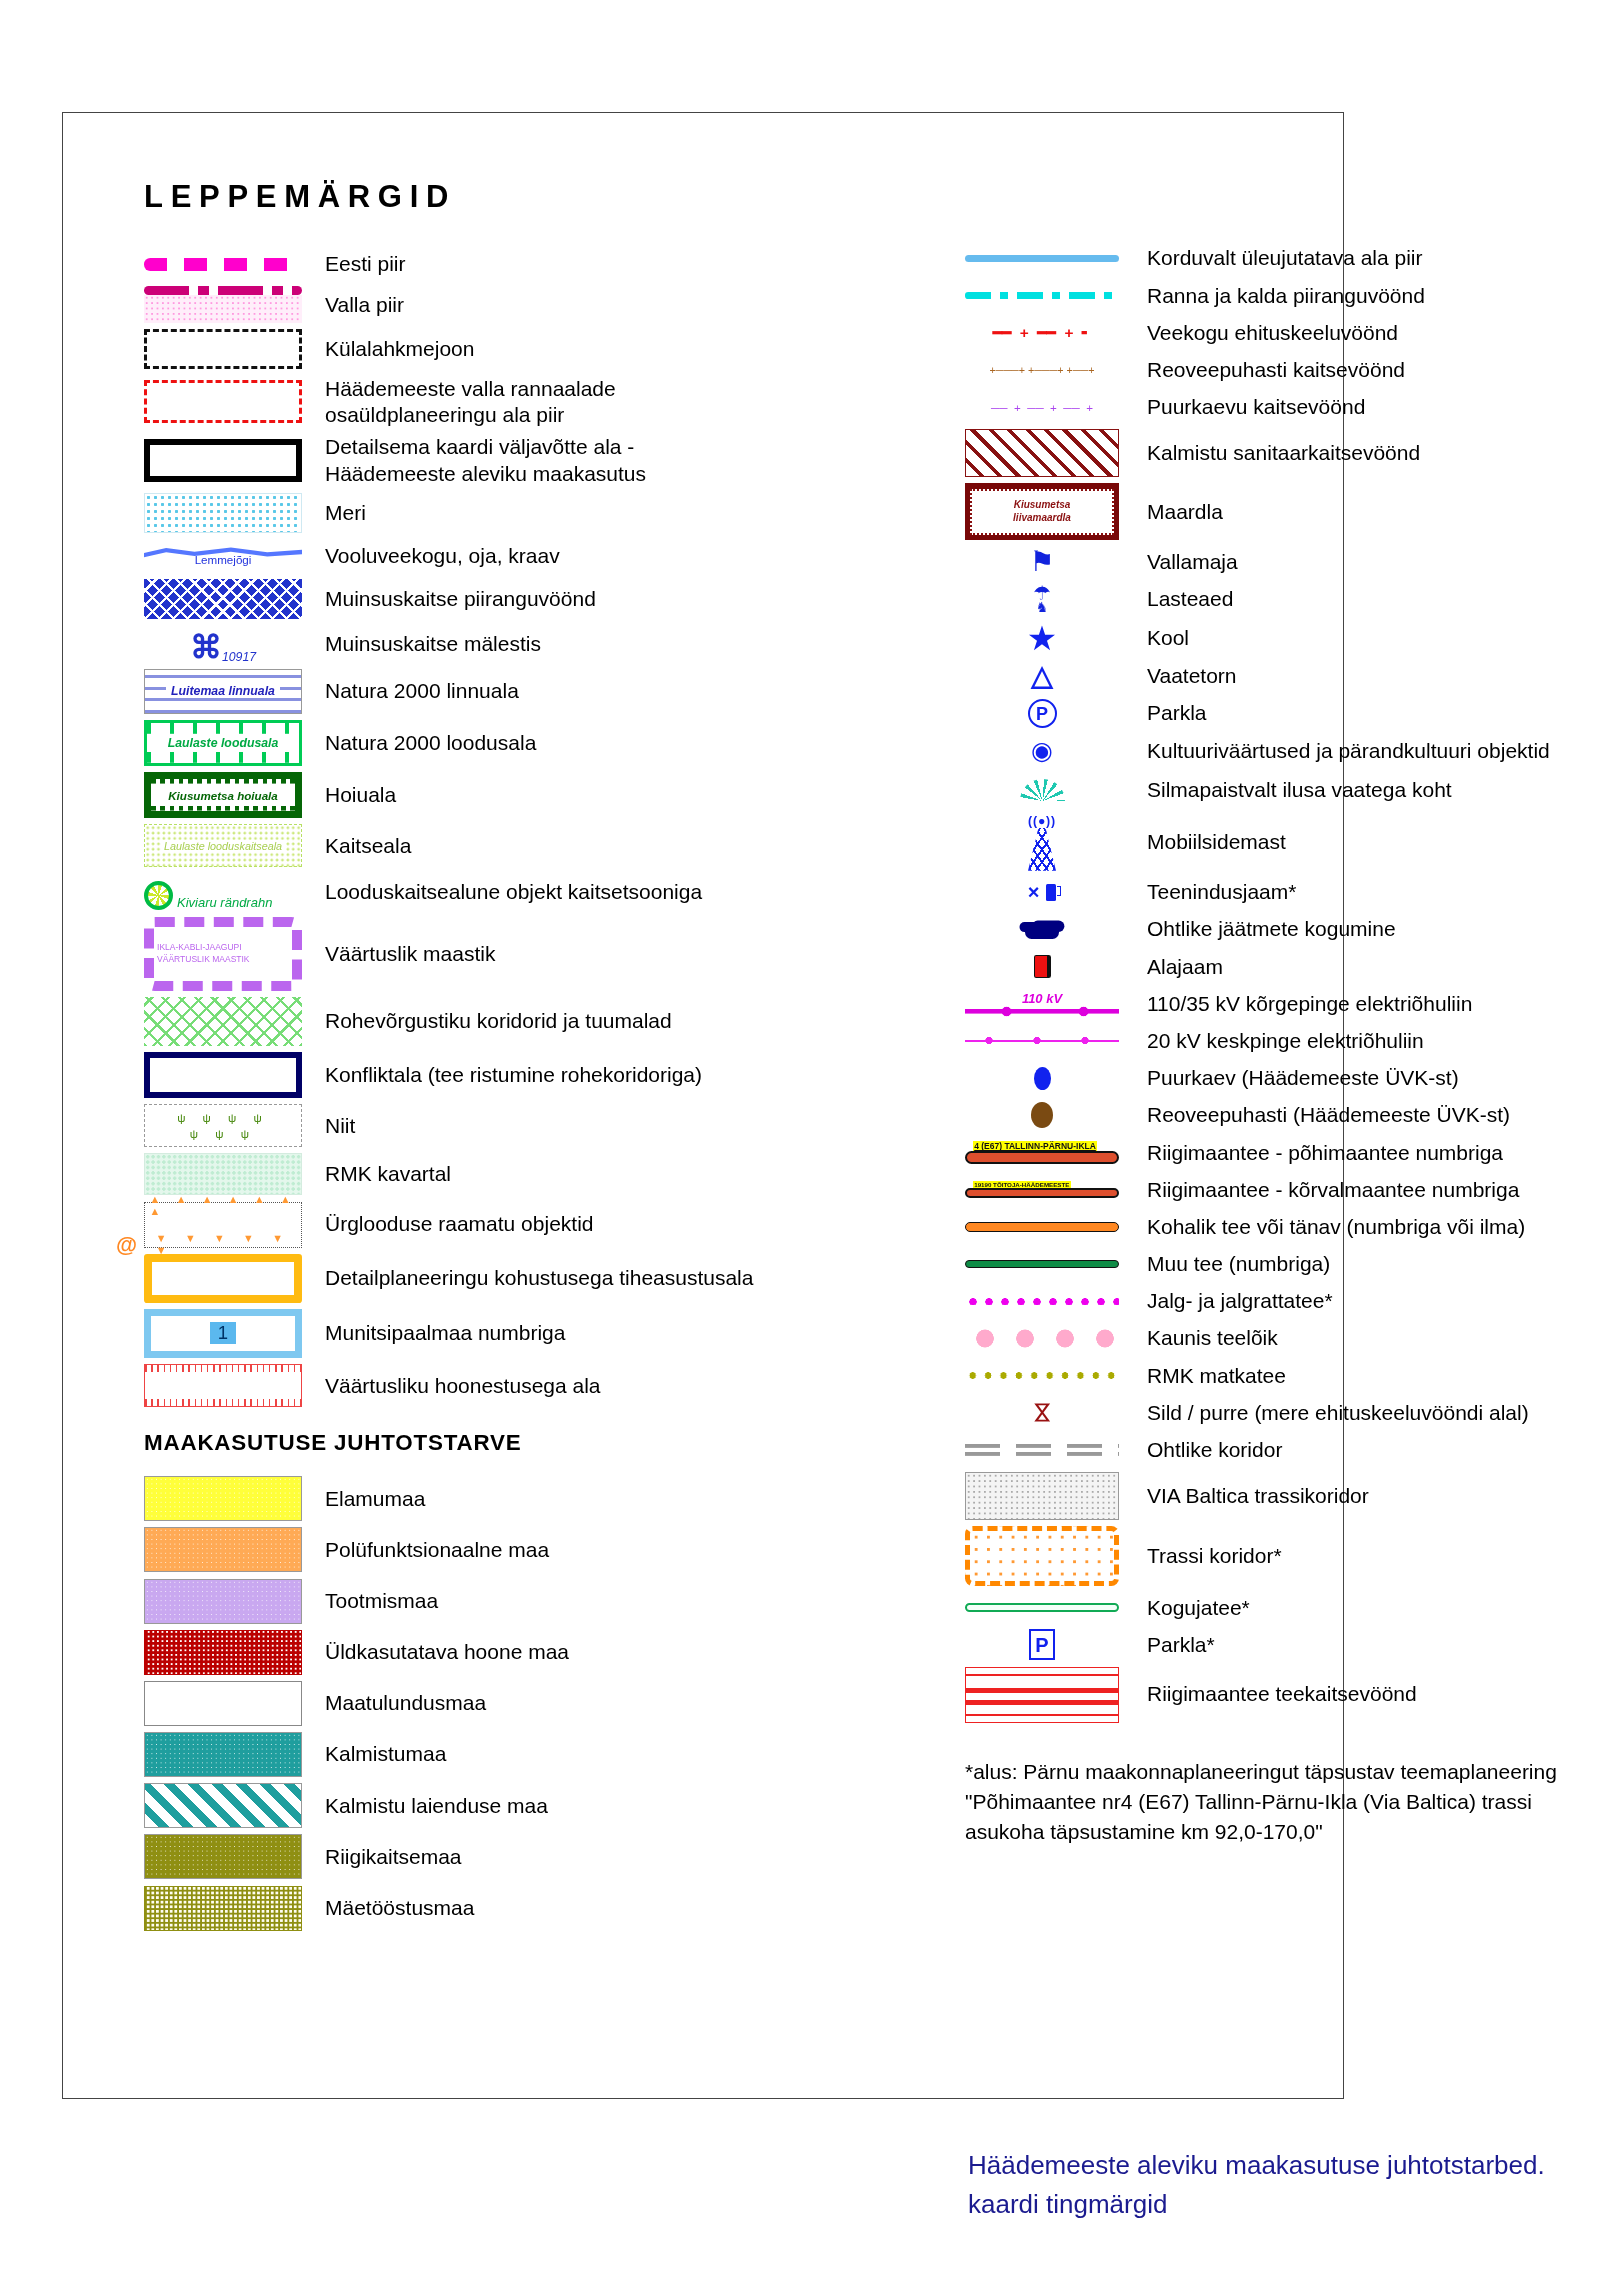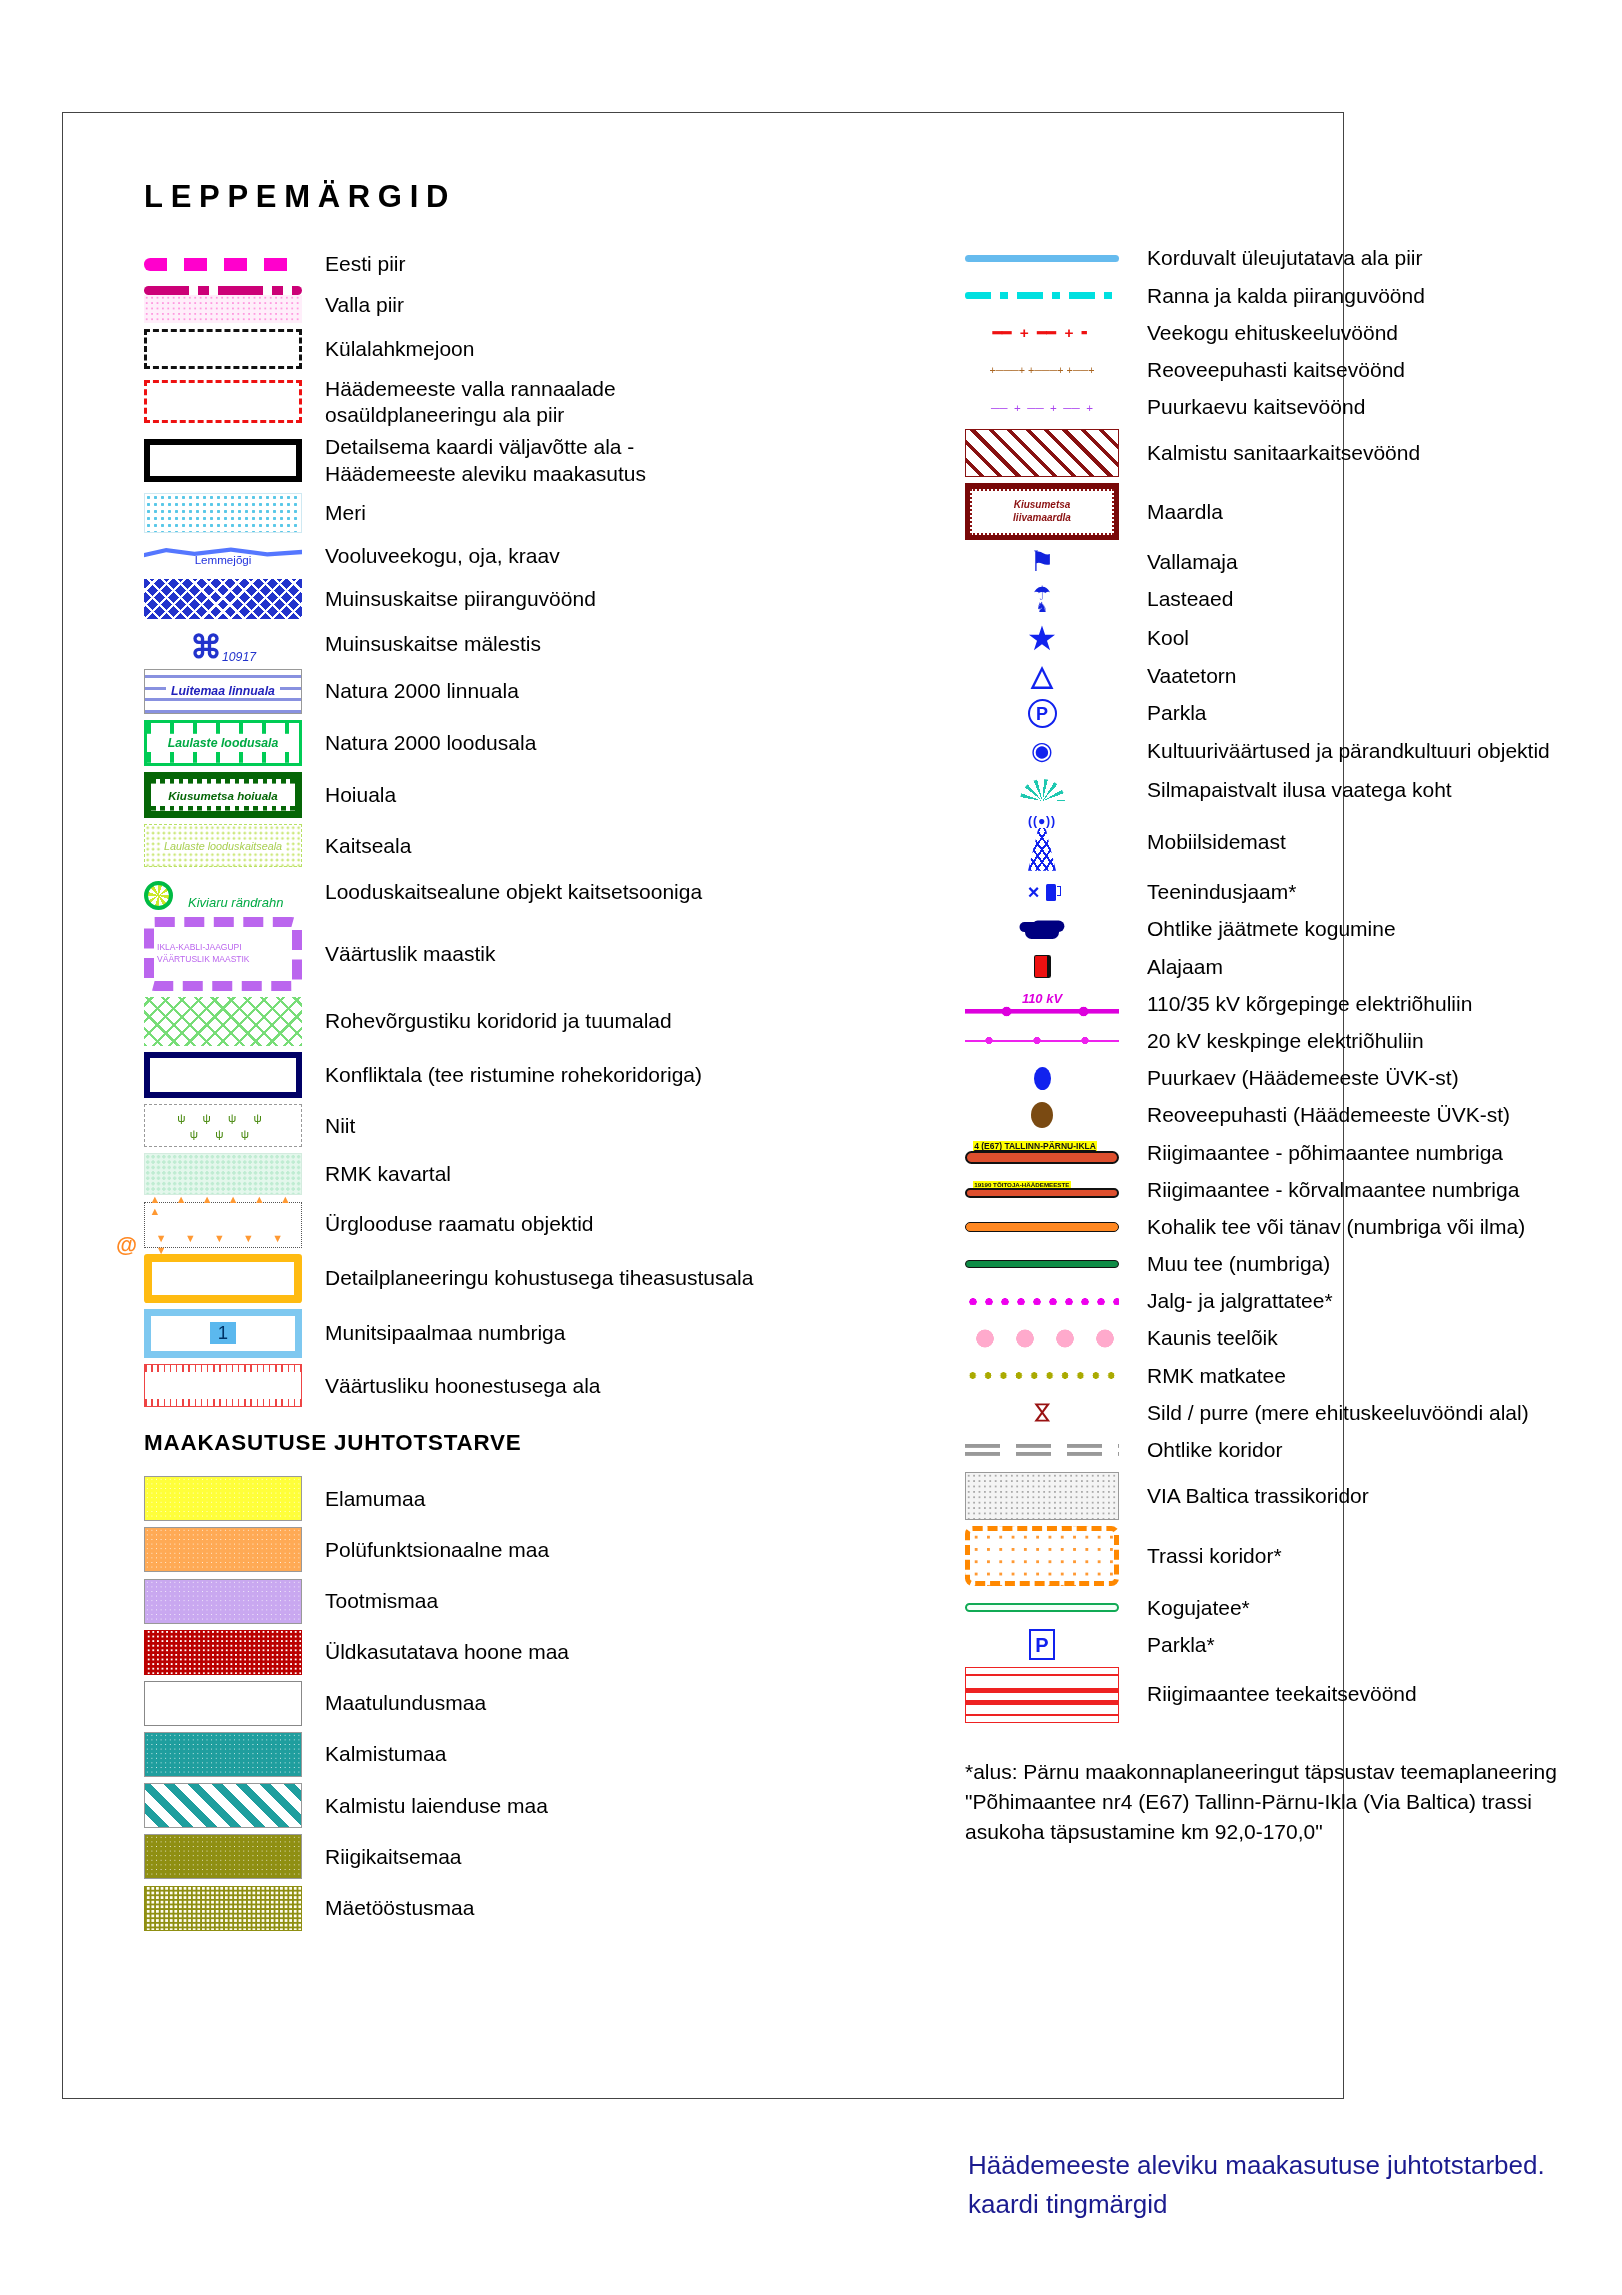--- a/index.html
+++ b/index.html
@@ -36,21 +36,21 @@
   .sym.linnuala{height:45px;border:0.8px solid #999;background:repeating-linear-gradient(0deg,#8891e0 0 3.1px,transparent 3.1px 11.6px);}
   .sym.linnuala .symtext{margin:auto;background:#fff;padding:0 4.6px;color:#2222bb;font-style:italic;font-weight:bold;font-size:12.3px;}
   .sym.loodusala{height:46px;border:3.9px solid #00cc55;background-image:repeating-linear-gradient(90deg,#00cc55 0 3.9px,transparent 3.9px 23px),repeating-linear-gradient(90deg,#00cc55 0 3.9px,transparent 3.9px 23px);background-size:100% 10.8px,100% 10.8px;background-position:top left,bottom left;background-repeat:no-repeat;}
   .sym.loodusala .symtext{margin:auto;color:#00aa44;font-style:italic;font-weight:bold;font-size:12.3px;background:#fff;padding:0 3.1px;}
   .sym.hoiuala{height:46px;border:7.7px solid #056606;background-image:repeating-linear-gradient(90deg,#056606 0 4.6px,transparent 4.6px 9.3px),repeating-linear-gradient(90deg,#056606 0 4.6px,transparent 4.6px 9.3px);background-size:100% 4.6px,100% 4.6px;background-position:top,bottom;background-repeat:no-repeat;}
   .sym.hoiuala .symtext{margin:auto;color:#056606;font-style:italic;font-weight:bold;font-size:11.6px;}
   .sym.kaitseala{height:43px;border:1.5px dashed #b8e064;background:radial-gradient(#cde87e 1.3px,transparent 1.5px);background-size:5.4px 5.4px;background-color:#fff;}
   .sym.kaitseala .symtext{margin:auto;color:#a8cf50;font-style:italic;font-size:10.8px;background:#fff;padding:0 3.1px;}
   .sym.lk-objekt{flex-direction:row-reverse;justify-content:flex-end;height:37px;align-items:flex-end;}
   .sym.lk-objekt .extra{display:block;width:29px;height:29px;border-radius:50%;border:4.6px solid #00bb44;background:repeating-conic-gradient(#cce92a 0 20deg,#fff 20deg 45deg);}
-  .sym.lk-objekt .symtext{color:#00aa44;font-style:italic;font-size:13px;margin-left:15px;}
+  .sym.lk-objekt .symtext{color:#00aa44;font-style:italic;font-size:13px;margin-left:4px;}
   .sym.maastik{height:74px;border:10px dashed #bb66ee;border-radius:10.8px;}
   .sym.maastik .symtext{color:#bb66ee;font-size:8.5px;line-height:1.4;margin:auto auto auto 3.1px;}
   .sym.rohevork{height:49px;background-image:repeating-linear-gradient(45deg,#77dd77 0 2.3px,transparent 2.3px 11.6px),repeating-linear-gradient(-45deg,#77dd77 0 2.3px,transparent 2.3px 11.6px);}
   .sym.konfliktala{height:46px;border:6.2px solid #000066;}
   .sym.niit{height:43px;border:1.5px dashed #999;justify-content:center;}
   .sym.niit::before{content:"ψ ψ ψ ψ\A ψ ψ ψ";white-space:pre;color:#4a8a10;font-size:11.6px;letter-spacing:7px;line-height:15.4px;margin:auto;text-align:center;}
   .sym.rmk-kavartal{height:42px;background:radial-gradient(#bfecd2 1.5px,transparent 1.7px);background-size:5.4px 5.4px;background-color:#e4f7ec;border:0.8px solid #d4ecdf;}
   .sym.yrgloodus{height:46px;border:1.5px dotted #555;background:#fff;}
   .sym.yrgloodus::before{content:"▲ ▲ ▲ ▲ ▲ ▲ ▲";position:absolute;top:-10px;left:4.6px;color:#ff9933;font-size:10.8px;letter-spacing:6.2px;}
   .sym.yrgloodus::after{content:"▼ ▼ ▼ ▼ ▼ ▼";position:absolute;bottom:-9.3px;left:10.8px;color:#ff9933;font-size:10.8px;letter-spacing:7.7px;}

